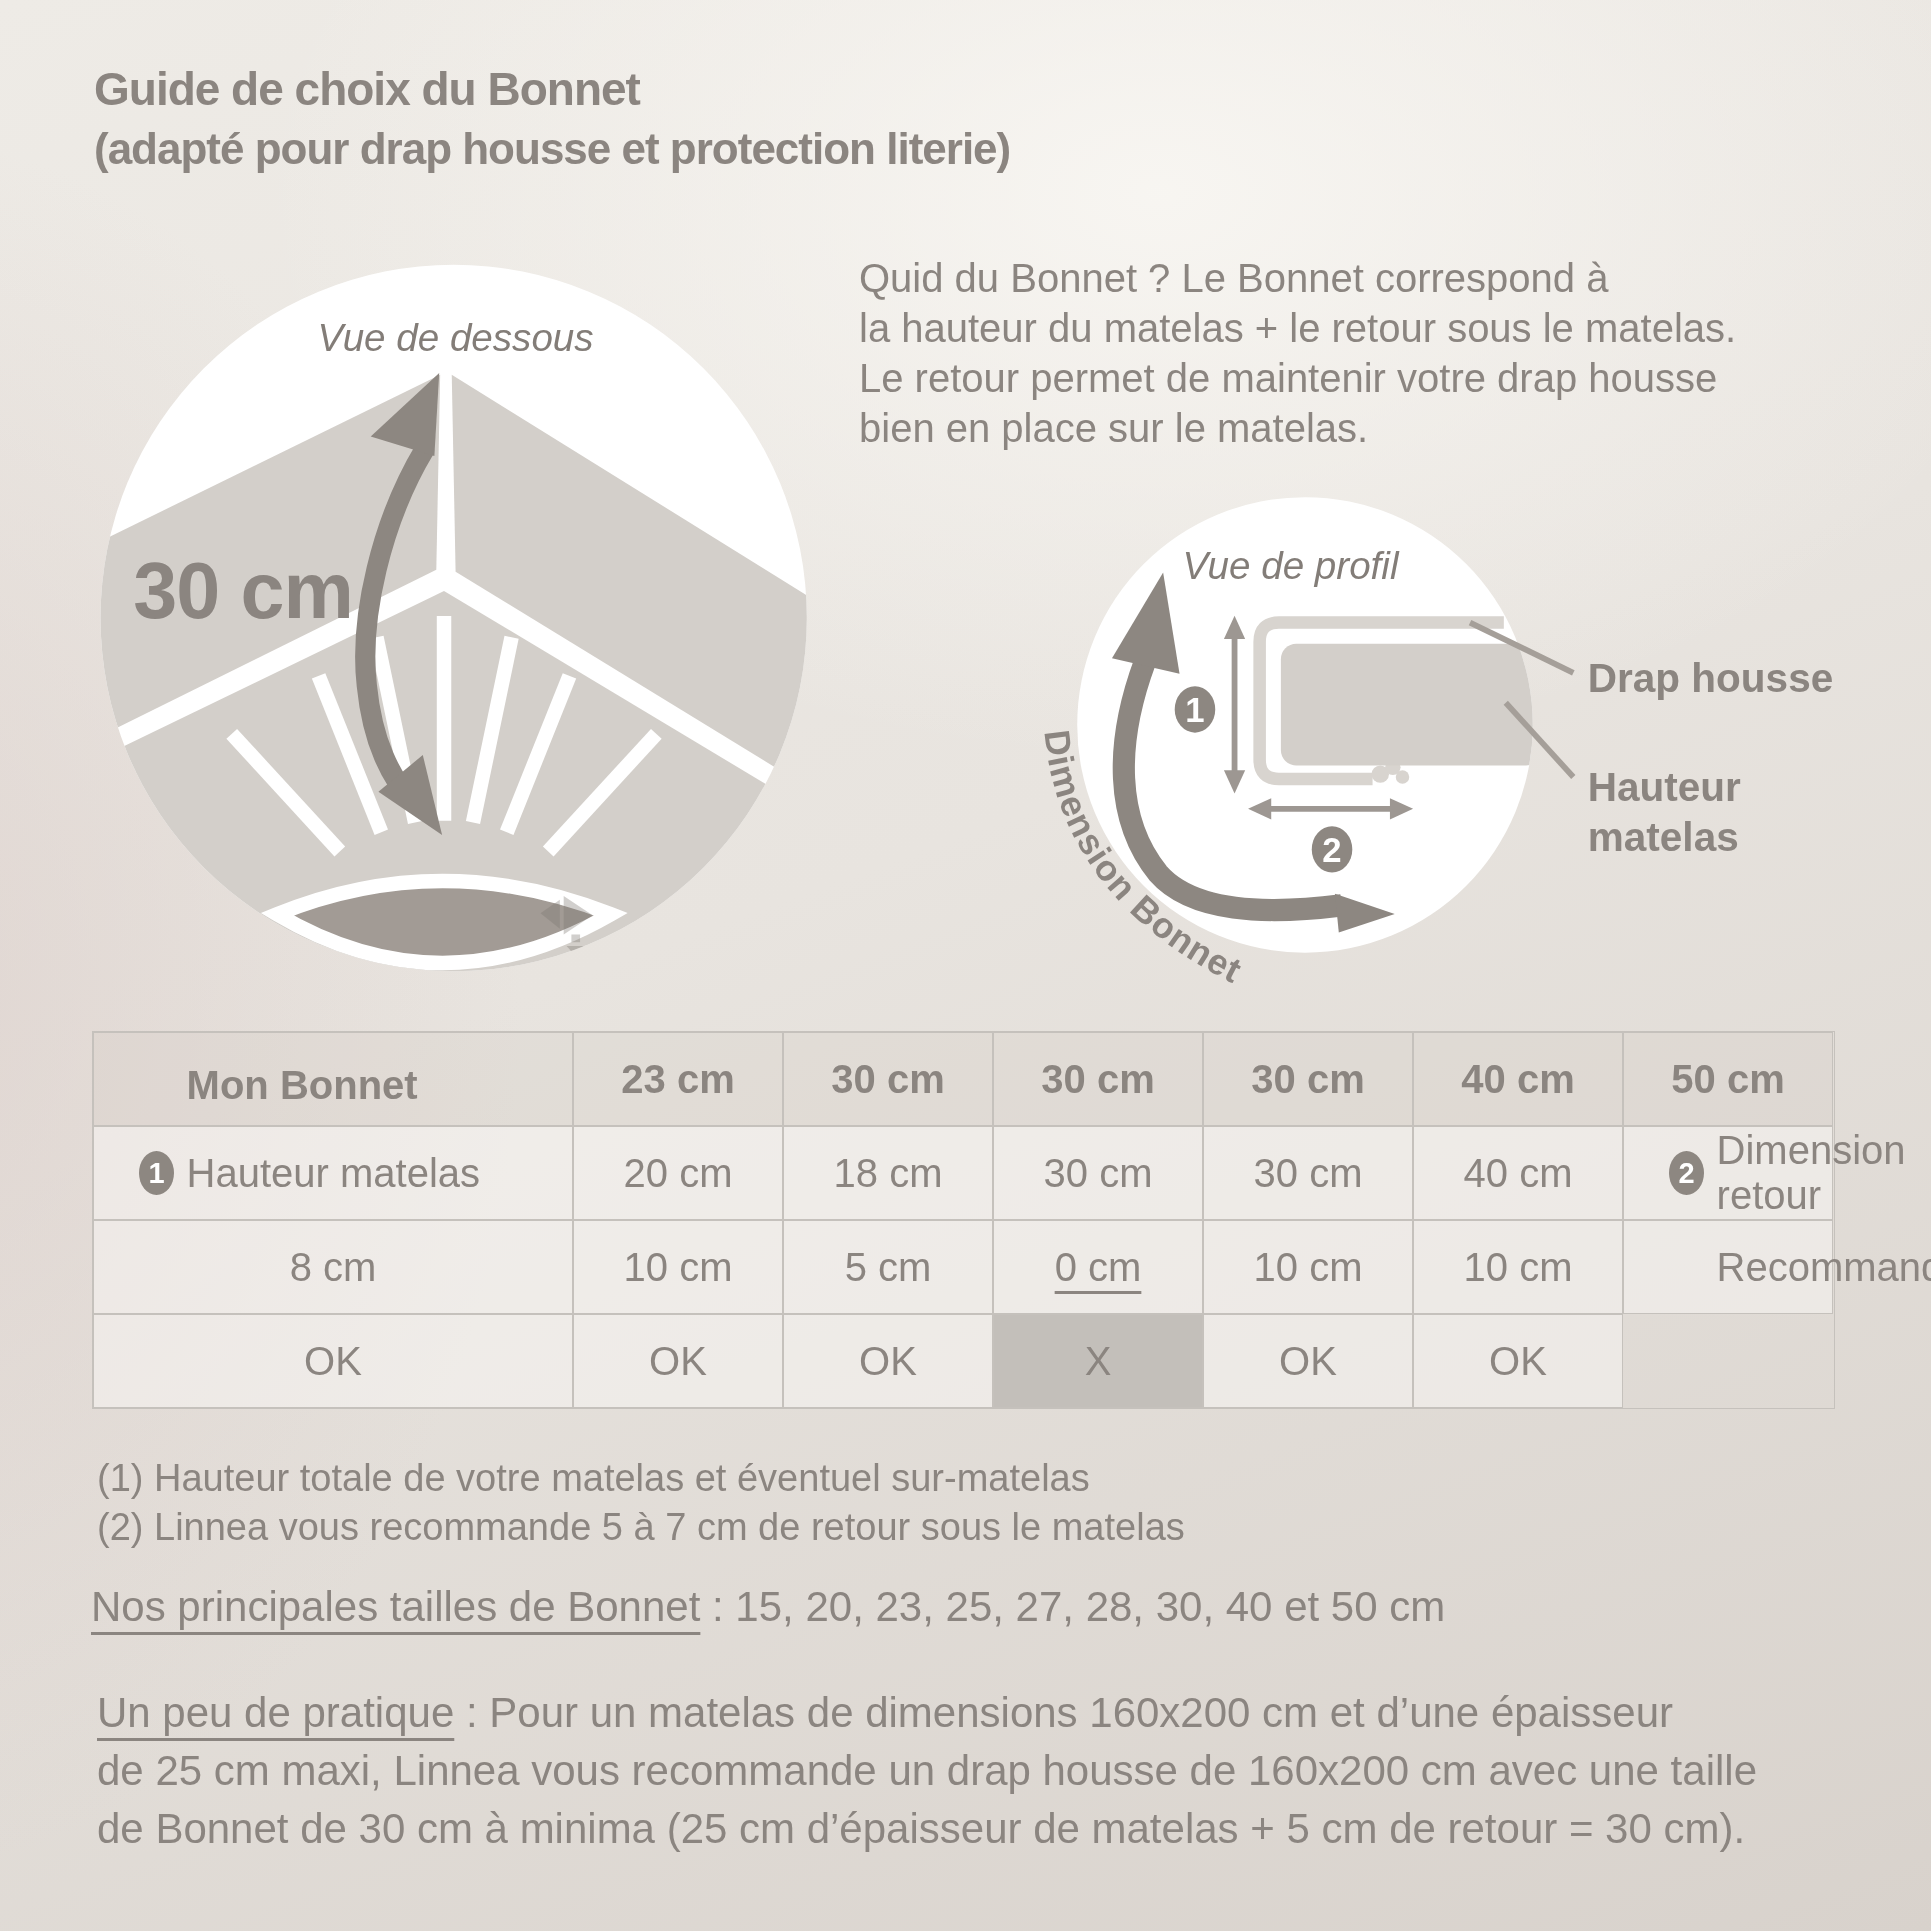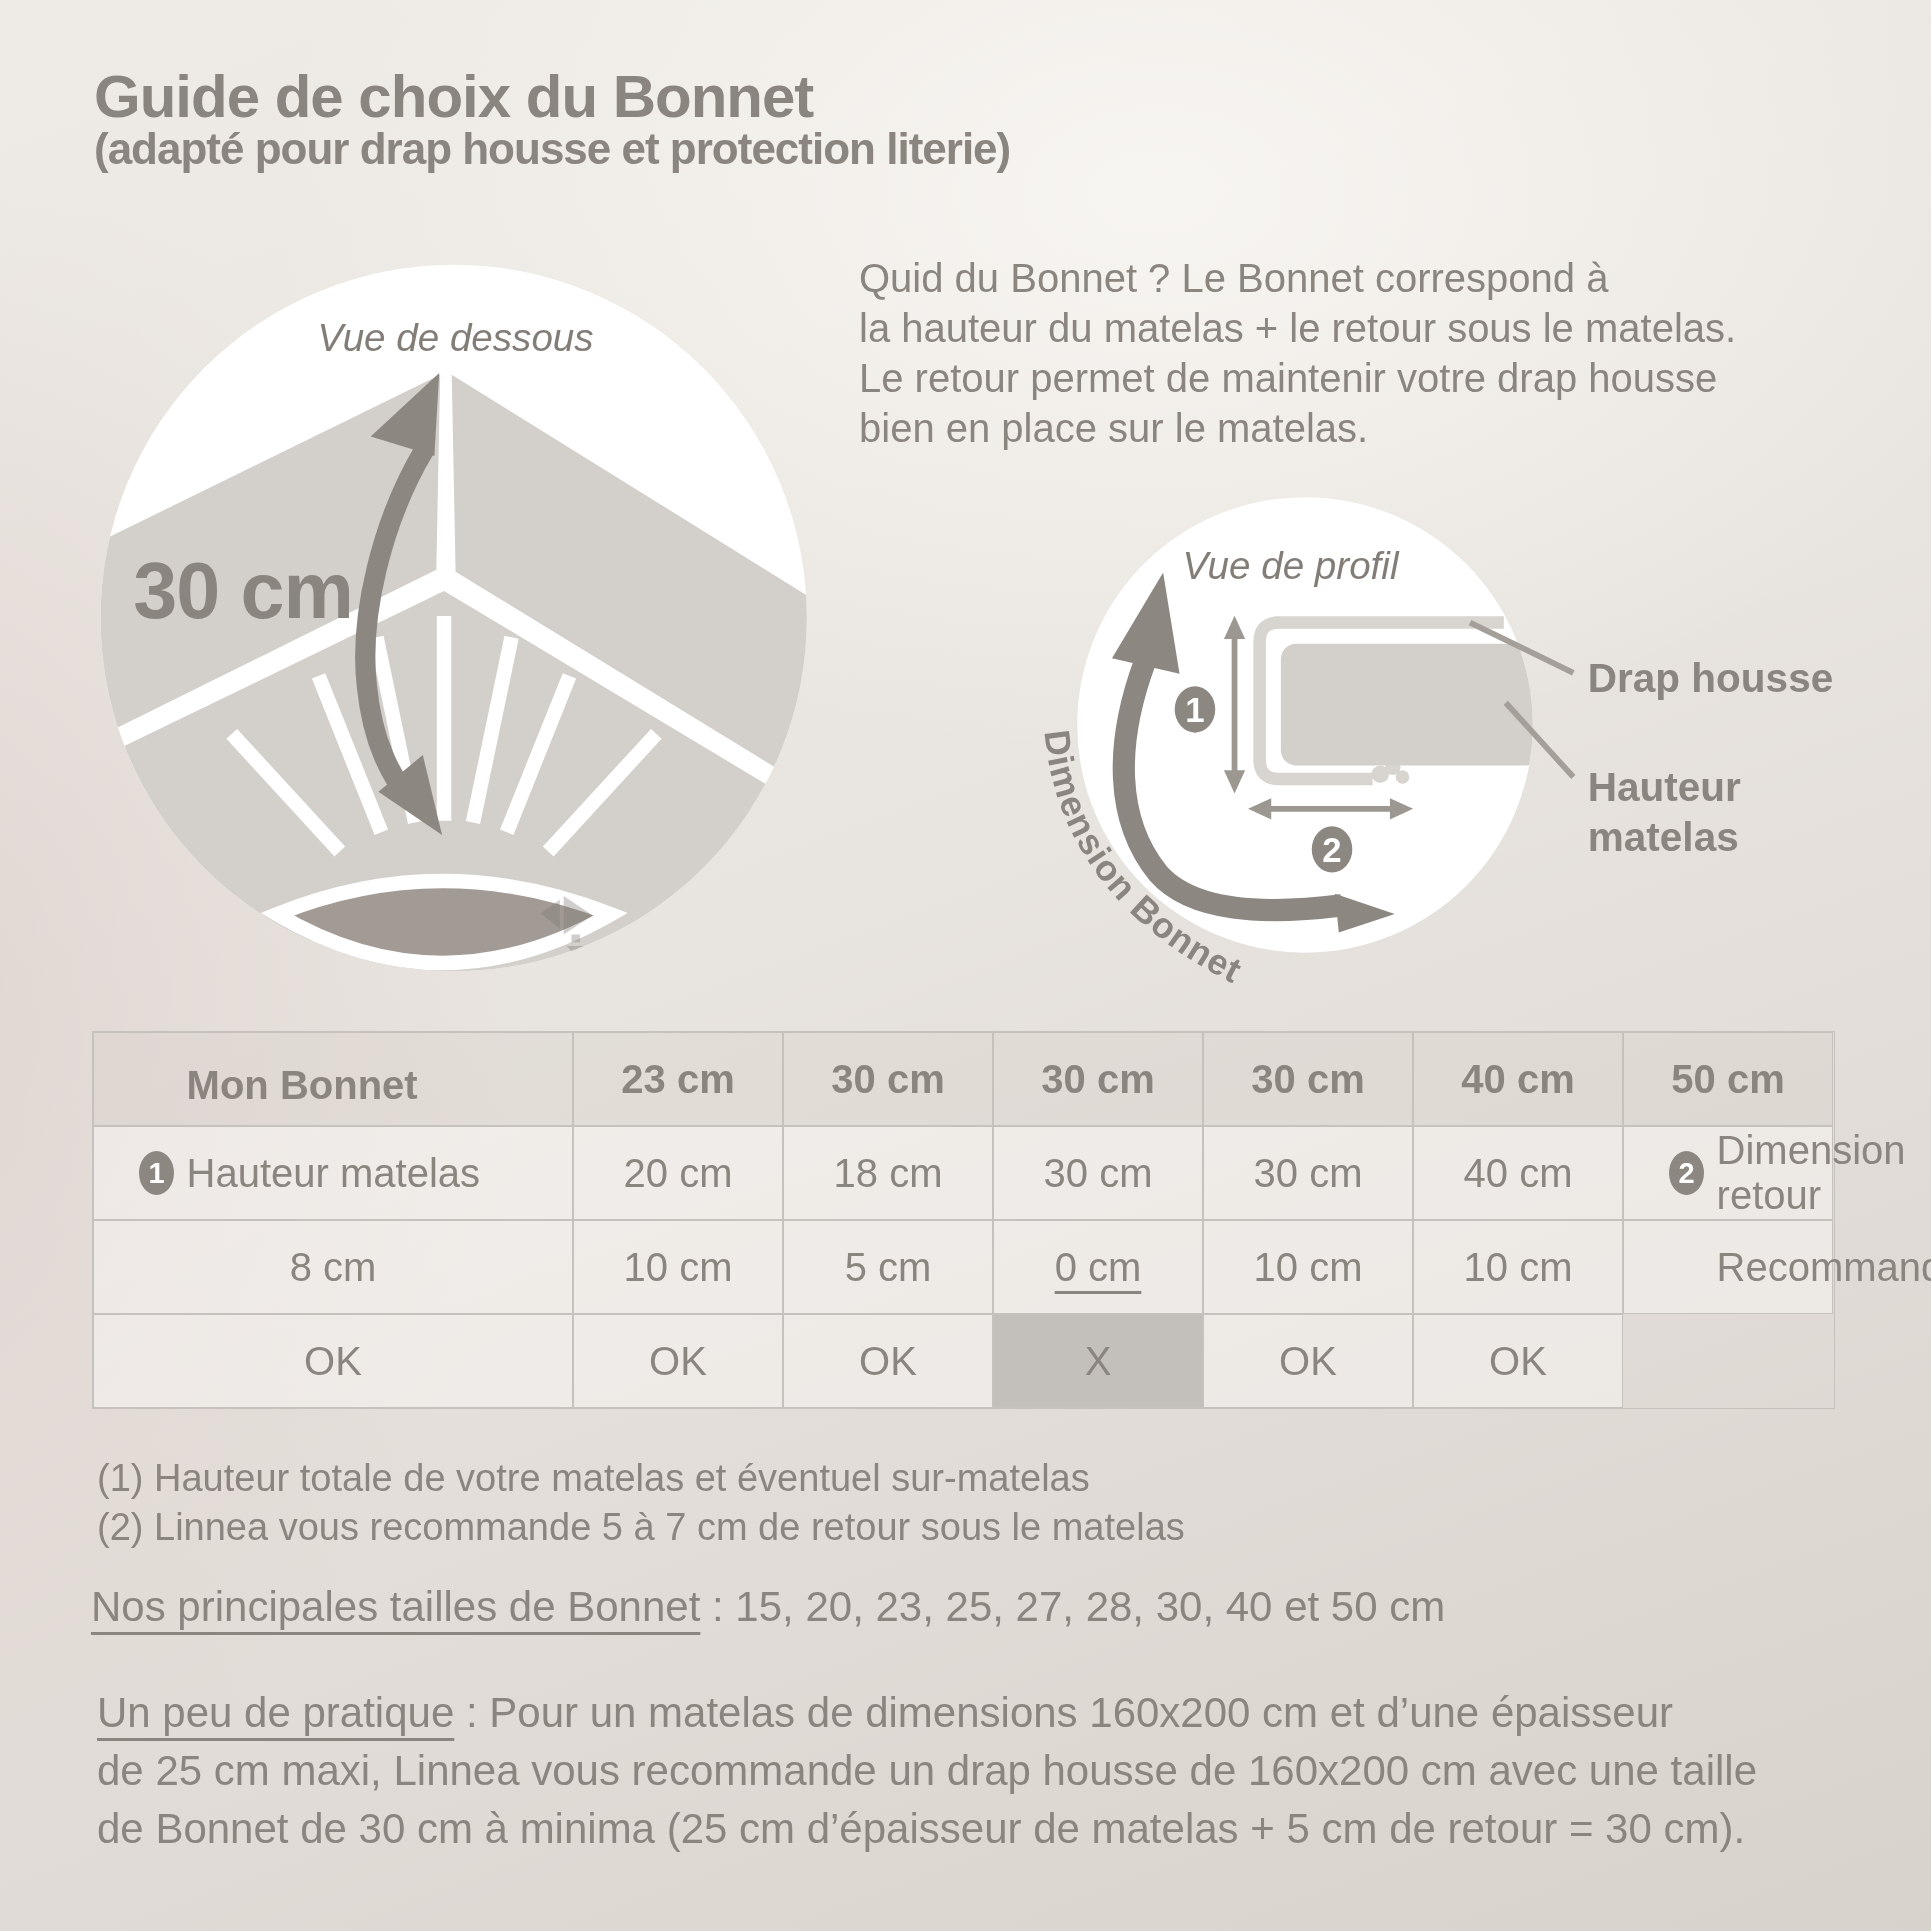--- a/index.html
+++ b/index.html
@@ -16,21 +16,21 @@
   html,body{width:1931px;height:1931px;}
   .page{
     position:relative;width:1931px;height:1931px;overflow:hidden;
     font-family:"Liberation Sans",sans-serif;color:var(--c-text);
     background:
       radial-gradient(1448px 917px at 60% 10%, rgba(248,246,242,.95), rgba(248,246,242,0) 62%),
       radial-gradient(1062px 1448px at -6% 52%, rgba(216,201,197,.55), rgba(216,201,197,0) 60%),
       linear-gradient(160deg,#eeebe6 0%,#e8e4df 45%,#d8d2cc 100%);
   }
   .abs{position:absolute;}
-  .page-title{left:94px;top:62px;font-size:60px;font-weight:bold;letter-spacing:-1px;}
+  .page-title{left:94px;top:62px;font-size:46px;font-weight:bold;letter-spacing:-1px;}
   .page-subtitle{left:94px;top:124px;font-size:44px;font-weight:bold;letter-spacing:-1px;}
   .intro{left:859px;top:253px;font-size:40px;line-height:50px;}
   .diagram{pointer-events:none;}
   
   .bonnet-table{
     left:92px;top:1031px;width:1743px;
     display:grid;grid-template-columns:480px repeat(6,210px);grid-auto-rows:94px;
     border:1.9px solid var(--c-border);
   }
   .cell{border:1.9px solid var(--c-border);display:flex;align-items:center;justify-content:center;

